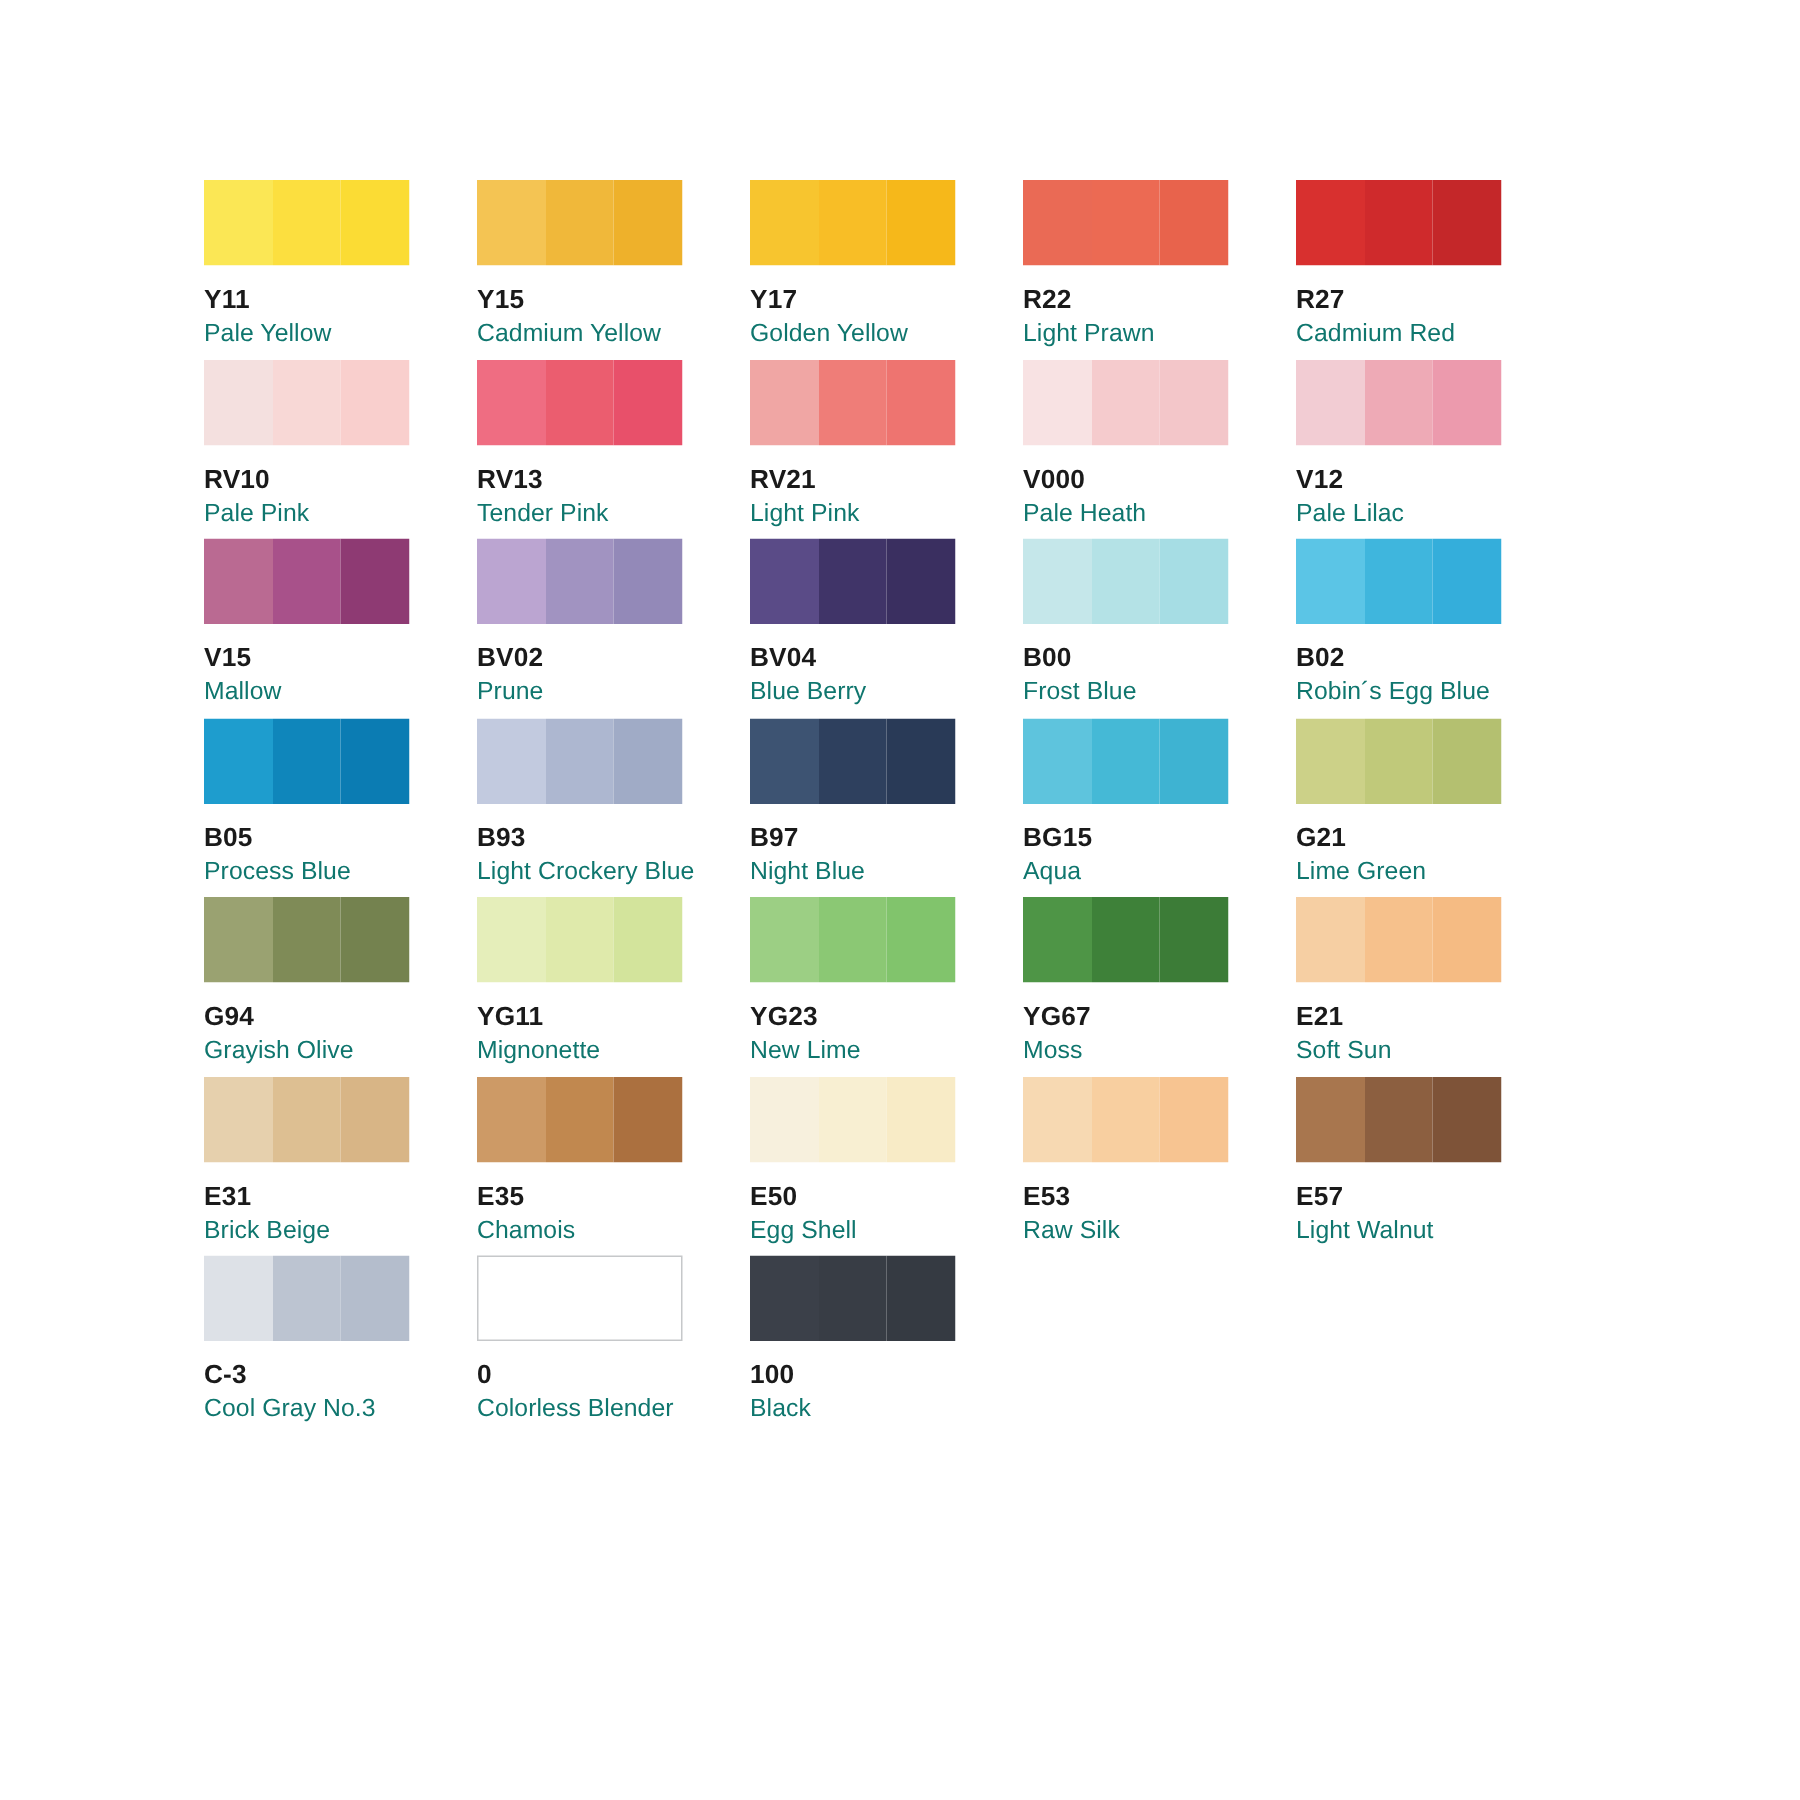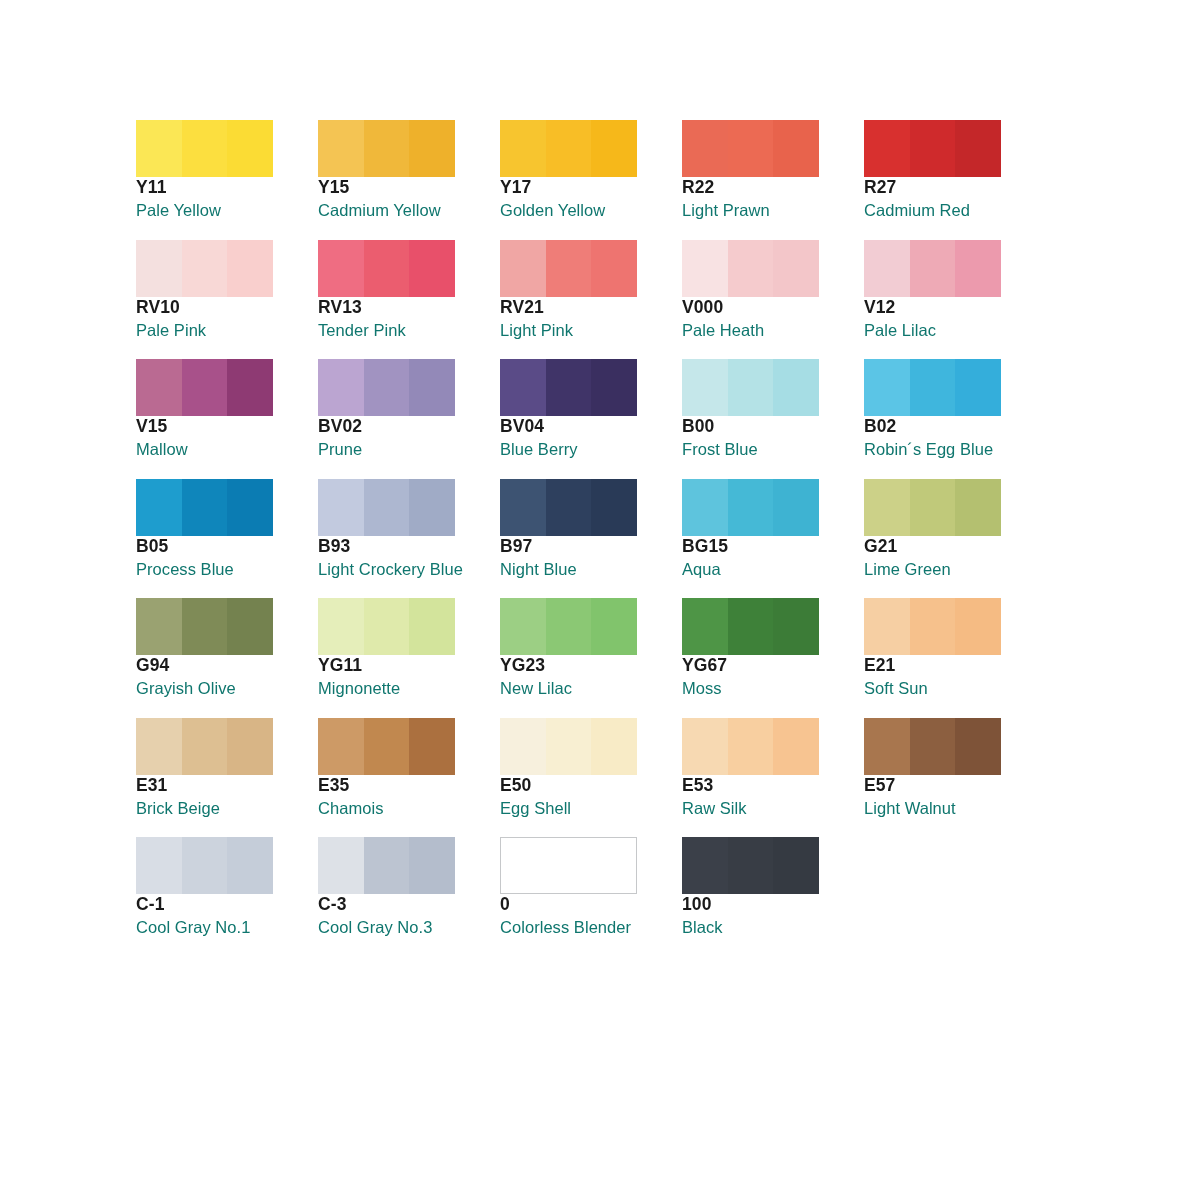--- a/index.html
+++ b/index.html
@@ -54,20 +54,21 @@
   }
   .band-1 { width: 33.5%; }
   .band-2 { width: 33.0%; }
   .band-3 { width: 33.5%; }
 
   .swatch-code {
     font-size: 17.5px;
     font-weight: bold;
     color: #1a1a1a;
     letter-spacing: 0.1px;
+    margin-top: 12px;
     line-height: 20px;
     white-space: nowrap;
   }
 
   .swatch-name {
     font-size: 16.5px;
     font-weight: normal;
     color: #0f766e;
     letter-spacing: 0.05px;
     margin-top: 4px;
@@ -278,21 +279,21 @@
         <div class="swatch-code">YG11</div>
         <div class="swatch-name">Mignonette</div>
       </div>
       <div class="swatch-cell">
         <div class="swatch-chip">
           <div class="band band-1" style="background: rgb(156, 207, 132);"></div>
           <div class="band band-2" style="background: rgb(139, 200, 116);"></div>
           <div class="band band-3" style="background: rgb(129, 196, 108);"></div>
         </div>
         <div class="swatch-code">YG23</div>
-        <div class="swatch-name">New Lilac</div>
+        <div class="swatch-name">New Lime</div>
       </div>
       <div class="swatch-cell">
         <div class="swatch-chip">
           <div class="band band-1" style="background: rgb(78, 149, 70);"></div>
           <div class="band band-2" style="background: rgb(62, 129, 57);"></div>
           <div class="band band-3" style="background: rgb(60, 124, 55);"></div>
         </div>
         <div class="swatch-code">YG67</div>
         <div class="swatch-name">Moss</div>
       </div>
@@ -342,29 +343,20 @@
         <div class="swatch-name">Raw Silk</div>
       </div>
       <div class="swatch-cell">
         <div class="swatch-chip">
           <div class="band band-1" style="background: rgb(168, 118, 78);"></div>
           <div class="band band-2" style="background: rgb(140, 95, 64);"></div>
           <div class="band band-3" style="background: rgb(126, 83, 56);"></div>
         </div>
         <div class="swatch-code">E57</div>
         <div class="swatch-name">Light Walnut</div>
-      </div>
-      <div class="swatch-cell">
-        <div class="swatch-chip">
-          <div class="band band-1" style="background: rgb(216, 221, 229);"></div>
-          <div class="band band-2" style="background: rgb(204, 211, 221);"></div>
-          <div class="band band-3" style="background: rgb(197, 205, 217);"></div>
-        </div>
-        <div class="swatch-code">C-1</div>
-        <div class="swatch-name">Cool Gray No.1</div>
       </div>
       <div class="swatch-cell">
         <div class="swatch-chip">
           <div class="band band-1" style="background: rgb(221, 225, 231);"></div>
           <div class="band band-2" style="background: rgb(188, 196, 209);"></div>
           <div class="band band-3" style="background: rgb(180, 189, 204);"></div>
         </div>
         <div class="swatch-code">C-3</div>
         <div class="swatch-name">Cool Gray No.3</div>
       </div>

